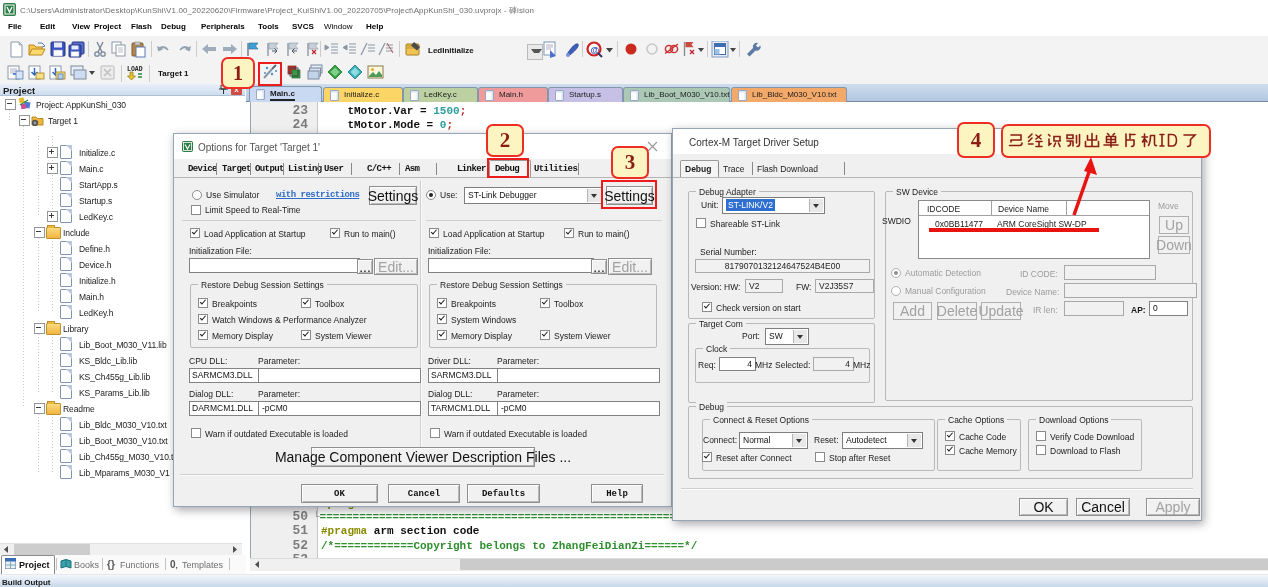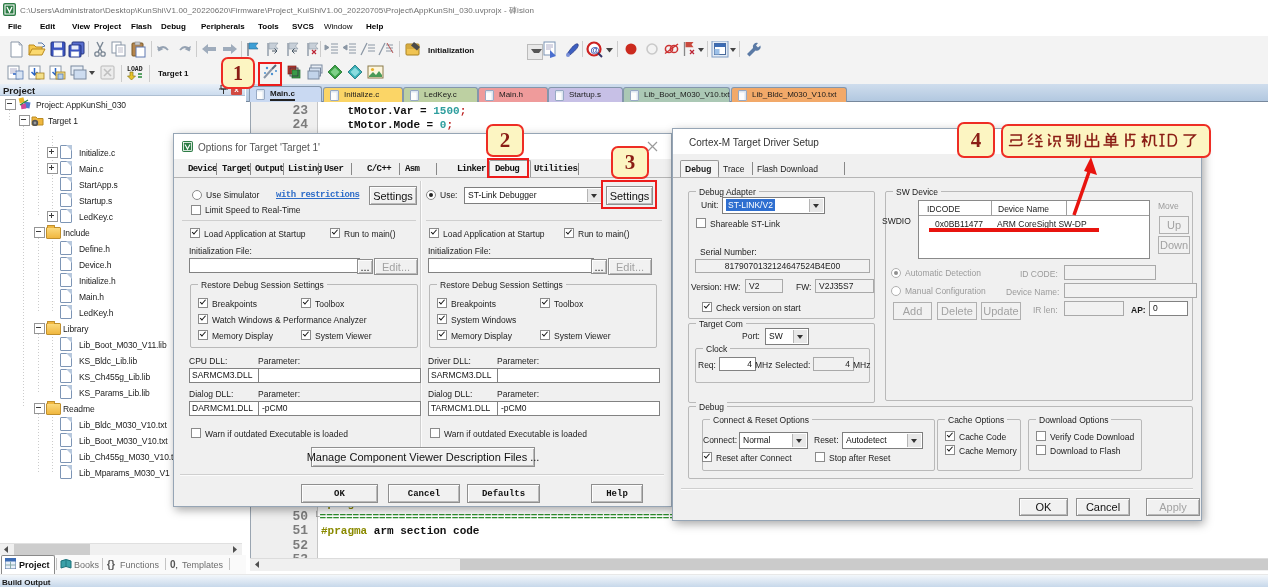--- a/index.html
+++ b/index.html
@@ -10,21 +10,21 @@
 .gb{position:absolute;border:1px solid #b9b9b9;border-radius:2px}
 .gb>b{position:absolute;top:-5px;left:7px;background:#f0f0f0;padding:0 3px;font-size:8.5px;line-height:10px;font-weight:400;color:#1b1b1b;white-space:nowrap}
 .cb{position:absolute;width:8px;height:8px;background:#fff;border:1px solid #8a8a8a}
 .cb.c::after{content:"";position:absolute;left:0.8px;top:1.4px;width:4.5px;height:2.2px;border-left:1.4px solid #111;border-bottom:1.4px solid #111;transform:rotate(-49deg)}
 .rd{position:absolute;width:8px;height:8px;background:#fff;border:1px solid #8a8a8a;border-radius:50%}
 .rd.s::after{content:"";position:absolute;left:2px;top:2px;width:4px;height:4px;background:#222;border-radius:50%}
 .rd.d{border-color:#b0b0b0}
 .rd.d::after{background:#8f8f8f}
 .tb{position:absolute;background:#fff;border:1px solid #828282;font-size:8.5px;line-height:13px;color:#111;padding:0 3px;white-space:nowrap;overflow:hidden}
 .tb.d{background:#f1f1f1;border-color:#a9a9a9}
-.btn{position:absolute;background:#f1f1f1;border:1px solid #8f8f8f;box-shadow:inset 1px 1px 0 #fdfdfd,inset -1px -1px 0 #b9b9b9;font-size:11px;color:#111;display:flex;align-items:center;justify-content:center;white-space:nowrap}
+.btn{position:absolute;background:#f1f1f1;border:1px solid #8f8f8f;box-shadow:inset 1px 1px 0 #fdfdfd,inset -1px -1px 0 #b9b9b9;font-size:14px;color:#111;display:flex;align-items:center;justify-content:center;white-space:nowrap}
 .btn.d{color:#a2a2a2}
 .combo{position:absolute;background:#fff;border:1px solid #7e7e7e;font-size:8.5px;color:#111}
 .combo>span{position:absolute;left:3px;top:1px;line-height:12px;white-space:nowrap}
 .dd{position:absolute;right:1px;top:1px;bottom:1px;width:13px;background:#e8e8e8;border-left:1px solid #b5b5b5}
 .dd::after{content:"";position:absolute;left:3px;top:5px;border:3.5px solid transparent;border-top:4.5px solid #333}
 .doc{position:absolute;width:10px;height:12px;background:#fff;border:1px solid #7d95b5;border-radius:1px}
 .doc::after{content:"";position:absolute;right:-1px;top:-1px;border:3px solid transparent;border-top-color:#b7c8dd;border-right-color:#b7c8dd}
 .fold{position:absolute;width:13px;height:10px;background:linear-gradient(#fbd97c,#f0b73f);border:1px solid #c08f2c;border-radius:1px}
 .fold::before{content:"";position:absolute;left:0;top:-3px;width:6px;height:2px;background:#f0b73f;border:1px solid #c08f2c;border-bottom:none;border-radius:1px 1px 0 0}
 .eb{position:absolute;width:9px;height:9px;background:#fff;border:1px solid #969696}
@@ -188,21 +188,21 @@
   <line x1="399.5" y1="0" x2="399.5" y2="16" stroke="#cccccc"></line>
 
   <g transform="translate(406,1)">
             <rect width="13" height="11" y="2" rx="1" fill="#f0c453" stroke="#a8801e"></rect>
             <path d="M1 4 h8 M1 6 h8" stroke="#a8801e" stroke-width=".7"></path>
             <path d="M8 0 l6 5 l-3 3.5 l-6 -5 z" fill="#4a4a4a"></path>
           </g>
  </g>
 </svg>
 
- <div class="a" style="left:428px;top:10px;font-size:8px;font-weight:bold;color:#111">Initialization</div>
+ <div class="a" style="left:428px;top:10px;font-size:8px;font-weight:bold;color:#111">LedInitialize</div>
  <div class="a" style="left:527px;top:8px;width:14px;height:14px;background:#e9e9e9;border:1px solid #bbb">
         <div style="margin:4px 0 0 3px;border:3px solid transparent;border-top:4px solid #555"></div>
       </div>
 <svg class="a" style="left:540px;top:5px" width="240" height="18">
   <g transform="translate(4,1)">
           <rect width="11" height="13" fill="#fff" stroke="#7d95b5"></rect>
           <path d="M2 3 h7 M2 5 h7 M2 7 h5" stroke="#99b" stroke-width=".8"></path>
           <path d="M6 8 l6 6 l-6 2 z" fill="#4a6fd0"></path>
         </g>
   <g transform="translate(25,1)">
@@ -535,20 +535,21 @@
         <div class="num" style="left:0;top:0">53</div>
       </div>
 
  <div class="cl" style="left:75px;top:19.5px;color:#111">    tMotor.Var = <span style="color:#2e9e9e">1500</span><span style="color:#bb2222">;</span></div>
  <div class="cl" style="left:75px;top:34.1px;color:#111">    tMotor.Mode = <span style="color:#2e9e9e">0</span><span style="color:#bb2222">;</span></div>
  <div class="a" style="left:75px;top:421px;width:150px;height:5px;overflow:hidden">
         <div class="cl" style="left:0;top:-8px"><span style="color:#8a8a00">#pragma arm</span><span style="color:#2e8f2e"> zidata</span></div>
       </div>
  <div class="cl" style="left:67px;top:425.6px;color:#9a9a9a">└<span style="color:#2e8f2e">============================================================</span></div>
  <div class="cl" style="left:75px;top:440.2px"><span style="color:#8a8a00">#pragma</span><span style="color:#111"> arm section code</span></div>
+ <div class="cl" style="left:75px;top:454.8px;color:#2e8f2e">/*============Copyright belongs to ZhangFeiDianZi======*/</div>
 
  <div class="a" style="left:4px;top:474px;width:1018px;height:12px;background:#f0f0f0;border-top:1px solid #dcdcdc">
   <svg class="a" style="left:4px;top:2px" width="7" height="7">
           <path d="M5 0 L1 3.5 L5 7 z" fill="#505050"></path>
         </svg>
   <div class="a" style="left:210px;top:0;width:808px;height:11px;background:#cbcbcb"></div>
  </div>
 </div>
 
 <div class="a" style="left:0;top:574px;width:1268px;height:13px;background:linear-gradient(#f3f7fb,#c3d5e9);border-top:1px solid #e8e8e8">

